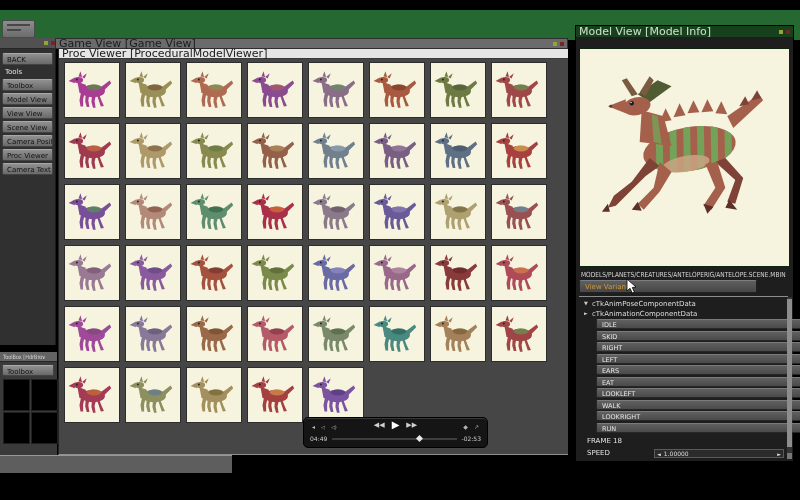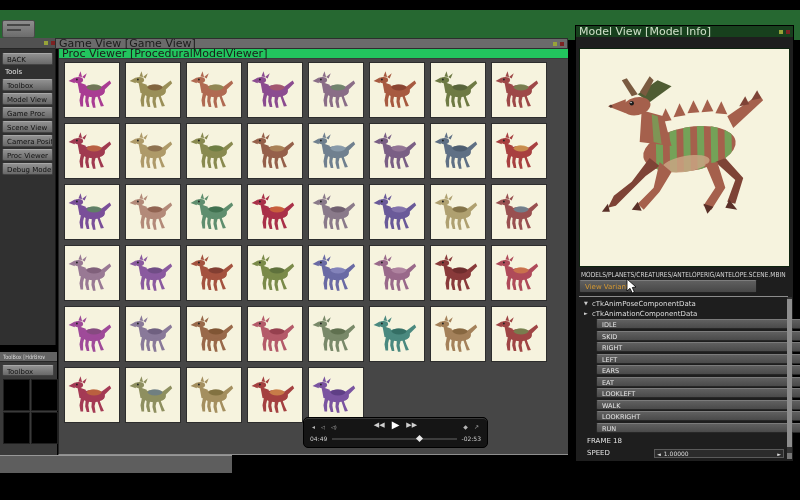--- a/index.html
+++ b/index.html
@@ -33,21 +33,21 @@
   #toolbox .titlebar{height:10px;background:#636363;border-bottom:1px solid #262626;color:#d5d5d5;font-size:6px;}
   #toolbox .titlebar .t{transform:scaleX(.82);transform-origin:left center;}
   #toolbox-btn{position:absolute;left:2px;top:13px;width:52px;height:11px;}
   .blacksq{position:absolute;width:25px;height:30px;background:#000;border:1px solid #1f1f1f;}
   #bottom-strip{left:0;top:455px;width:232px;height:17px;background:#5e5e5e;border-top:1px solid #989898;}
   
   #gameview-bar{left:55px;top:38px;width:513px;height:11px;background:#6b6b6b;border:1px solid #2e2e2e;box-sizing:border-box;}
   
   #proc{left:58px;top:49px;width:510px;height:406px;background:#464646;border-left:1px solid #222;
         border-bottom:1px solid #8f8f8f;box-sizing:border-box;}
-  #proc .titlebar{height:10px;background:#22c55e;border-bottom:1px solid #3a3a3a;}
+  #proc .titlebar{height:10px;background:#e5e5e5;border-bottom:1px solid #3a3a3a;}
   .tile{position:absolute;width:56px;height:56px;background:var(--cream,#f6f3de);border:1px solid #2d2d2d;box-sizing:border-box;}
   .tile svg{display:block;margin:7px 0 0 2px;}
   
   #player{left:303px;top:417px;width:185px;height:31px;background:#151515;border:1px solid #000;
           border-radius:5px;box-shadow:inset 0 1px 0 #383838;box-sizing:border-box;}
   #player .row1{position:relative;height:17px;display:flex;align-items:center;color:#b5b5b5;}
   #player .grp-l{display:flex;gap:6px;margin-left:8px;font-size:6px;align-items:center;}
   #player .grp-c{position:absolute;left:50%;top:1px;transform:translateX(-50%);display:flex;gap:7px;align-items:center;}
   #player .grp-r{margin-left:auto;margin-right:8px;display:flex;gap:6px;font-size:6px;align-items:center;}
   #player .seek{font-size:7px;color:#cfcfcf;}
@@ -122,25 +122,25 @@
       <span class="dots">
         <span class="dot g"></span>
         <span class="dot r"></span>
       </span>
     </div>
     <div id="tweak-back" class="sbtn">BACK</div>
     <div id="tweak-tools">Tools</div>
     <div id="tweak-items">
         <div class="sbtn tweak-item" style="top: 41px;">Toolbox</div>
         <div class="sbtn tweak-item" style="top: 55px;">Model View</div>
-        <div class="sbtn tweak-item" style="top: 69px;">Game Proc</div>
+        <div class="sbtn tweak-item" style="top: 69px;">View View</div>
         <div class="sbtn tweak-item" style="top: 83px;">Scene View</div>
         <div class="sbtn tweak-item" style="top: 97px;">Camera Position</div>
         <div class="sbtn tweak-item" style="top: 111px;">Proc Viewer</div>
-        <div class="sbtn tweak-item" style="top: 125px;">Debug Model</div>
+        <div class="sbtn tweak-item" style="top: 125px;">Camera Text</div>
       </div>
   </div>
 
   <div id="toolbox" class="abs">
     <div class="titlebar">
       <span class="t">ToolBox  [HdrBrowser]</span>
     </div>
     <div id="toolbox-btn" class="sbtn">Toolbox</div>
     <div class="blacksq" style="left:3px;top:27px"></div>
     <div class="blacksq" style="left:31px;top:27px"></div>

